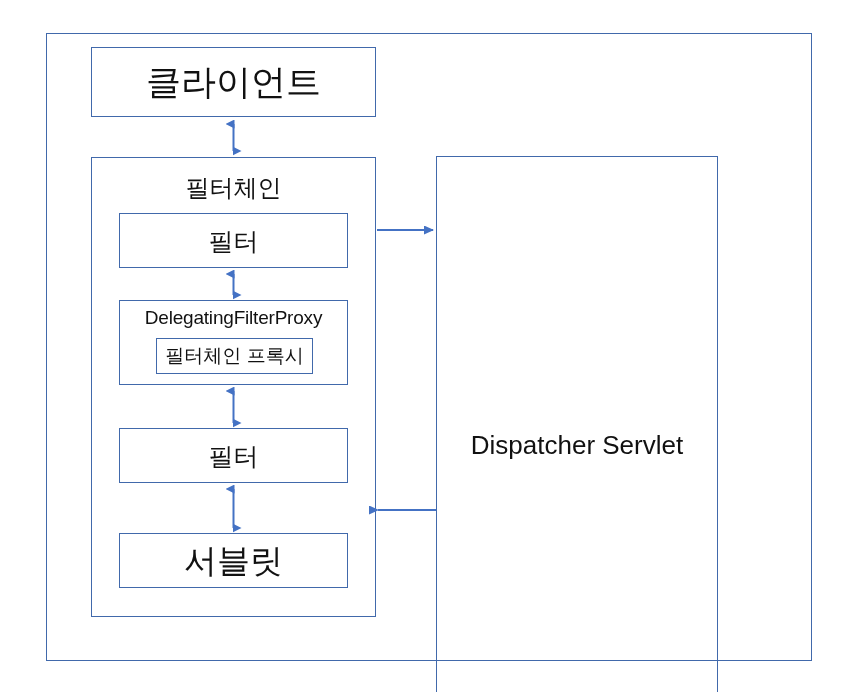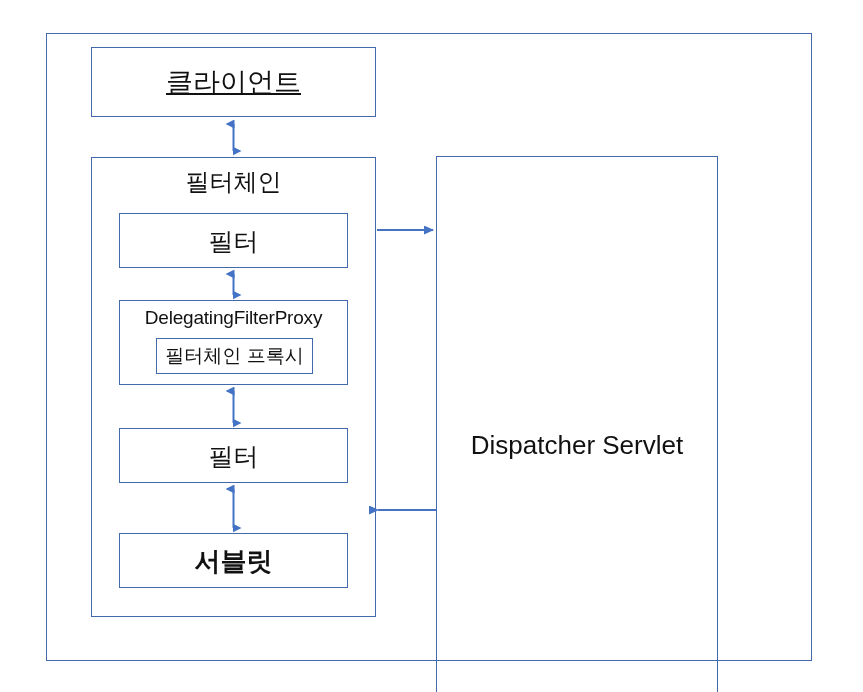--- a/index.html
+++ b/index.html
@@ -50,36 +50,35 @@
   
   #client-box {
     left: 91px;
     top: 47px;
     width: 285px;
     height: 70px;
   }
   #client-box .box-label {
     top: 50%;
     transform: translateY(-50%);
-    font-size: 27px;
-    text-decoration: underline;
+    font-size: 35px;
   }
 
   
   #filterchain-box {
     left: 91px;
     top: 157px;
     width: 285px;
     height: 460px;
   }
   #filterchain-title {
     position: absolute;
     left: 0;
     right: 0;
-    top: 8px;
+    top: 14px;
     text-align: center;
     font-size: 24px;
     color: #111111;
   }
 
   
   #filter-top-box {
     left: 119px;
     top: 213px;
     width: 229px;
@@ -136,22 +135,21 @@
 
   #servlet-box {
     left: 119px;
     top: 533px;
     width: 229px;
     height: 55px;
   }
   #servlet-box .box-label {
     top: 50%;
     transform: translateY(-50%);
-    font-size: 26px;
-    font-weight: bold;
+    font-size: 33px;
   }
 
   
   #dispatcher-box {
     left: 436px;
     top: 156px;
     width: 282px;
     height: 577px;
   }
   #dispatcher-box .box-label {

